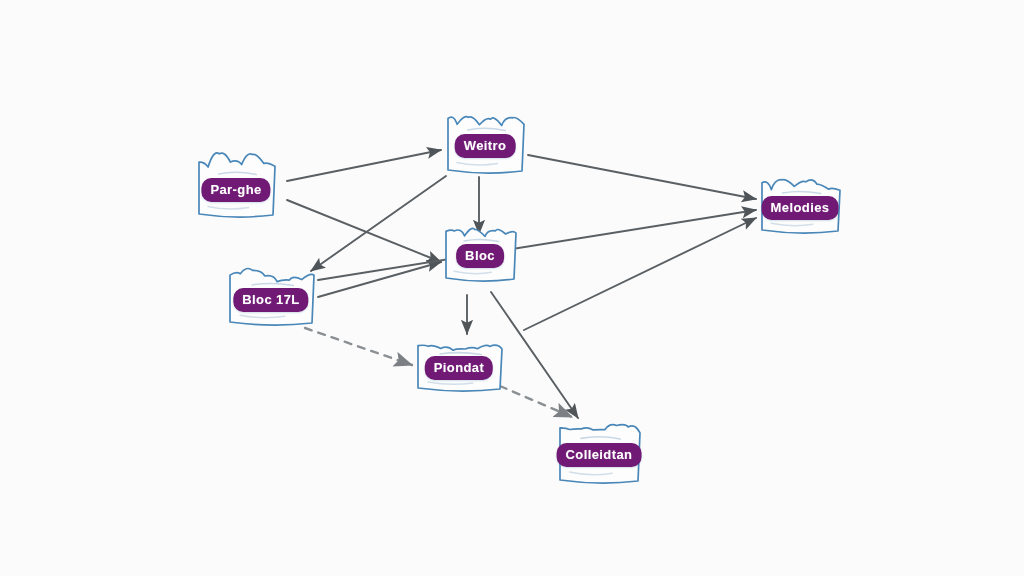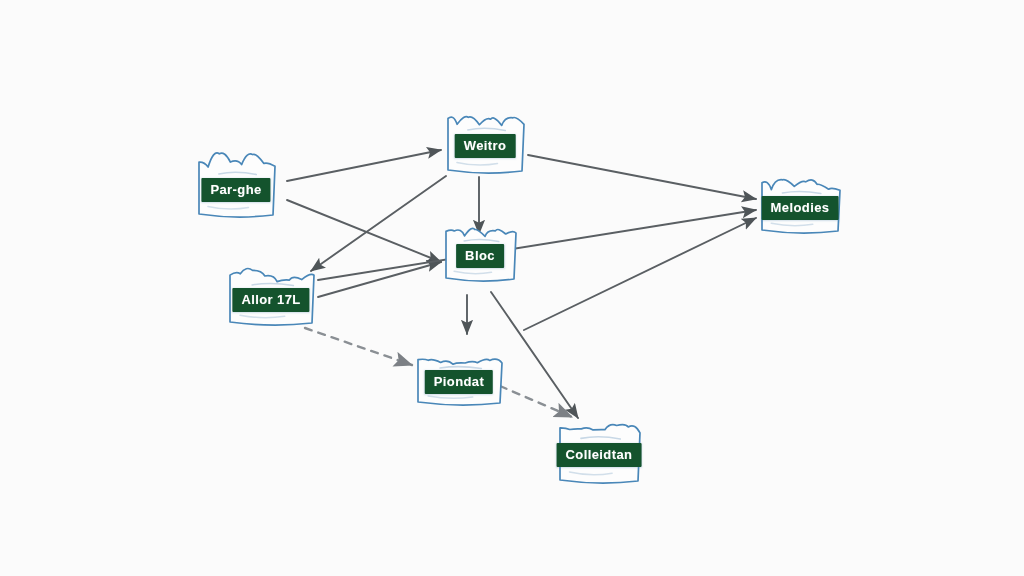--- a/index.html
+++ b/index.html
@@ -34,29 +34,29 @@
     top: 0;
     left: 0;
     width: 100%;
     height: 100%;
   }
   .node-label {
     position: absolute;
     left: 50%;
     top: 50%;
     transform: translate(-50%, -46%);
-    background: #14532d;
+    background: #701a75;
     color: #ffffff;
     font-family: "Liberation Sans", sans-serif;
     font-size: 13px;
     font-weight: bold;
     letter-spacing: 0.4px;
     padding: 4px 9px 5px 9px;
     white-space: nowrap;
-    border-radius: 1px;
+    border-radius: 10px;
     text-shadow: 0 0 1px rgba(255,255,255,0.35);
     box-shadow: 0 1px 2px rgba(90,140,180,0.28);
     filter: blur(0.25px);
   }
 </style>
 </head>
 <body>
 
 <div id="canvas">
 
@@ -124,33 +124,33 @@
         <div class="node-label">Melodies</div>
       </div>
       <div class="node" style="left: 228px; top: 272px; width: 86px; height: 54px;">
         <svg class="node-shape" viewBox="-14 -14 114 82" style="left: -14px; top: -14px; width: 114px; height: 82px;">
           <g filter="url(#sketchy)">
             <path d="M 2,3.1 Q 8.2,-1.0 12.3,1.8 Q 18.2,-6.6 24.6,-1.7 Q 33.6,-1.9 36.9,4.0 Q 45.7,2.3 49.1,9.6 Q 54.8,7.4 61.4,8.1 Q 64.8,3.0 73.7,7.6 Q 82.5,0.4 86.0,3.1 L 84.0,51.0 Q 43.0,55.5 2,50.0 Z" fill="#fdfdfd" stroke="#4a87b8" stroke-width="1.7" stroke-linejoin="round"></path>
             <path d="M 24.080000000000002,12.959999999999999 Q 43,9.719999999999999 65.36,13.5" fill="none" stroke="#c8d8e6" stroke-width="1.6" stroke-linecap="round"></path>
             <path d="M 12.040000000000001,43.2 Q 34.4,47.52 56.760000000000005,44.279999999999994" fill="none" stroke="#d2dfea" stroke-width="1.5" stroke-linecap="round"></path>
           </g>
         </svg>
-        <div class="node-label">Allor 17L</div>
+        <div class="node-label">Bloc 17L</div>
       </div>
       <div class="node" style="left: 444px; top: 228px; width: 72px; height: 54px;">
         <svg class="node-shape" viewBox="-14 -14 100 82" style="left: -14px; top: -14px; width: 100px; height: 82px;">
           <g filter="url(#sketchy)">
             <path d="M 2,3.4 Q 7.3,1.1 10.3,3.0 Q 17.1,-0.4 20.6,7.9 Q 27.7,-2.7 30.9,1.6 Q 33.1,0.5 41.1,8.3 Q 43.6,1.5 51.4,2.9 Q 53.7,-1.0 61.7,6.0 Q 68.9,2.0 72.0,5.0 L 70.0,51.0 Q 36.0,55.5 2,50.0 Z" fill="#fdfdfd" stroke="#4a87b8" stroke-width="1.7" stroke-linejoin="round"></path>
             <path d="M 20.160000000000004,12.959999999999999 Q 36,9.719999999999999 54.72,13.5" fill="none" stroke="#c8d8e6" stroke-width="1.6" stroke-linecap="round"></path>
             <path d="M 10.080000000000002,43.2 Q 28.8,47.52 47.52,44.279999999999994" fill="none" stroke="#d2dfea" stroke-width="1.5" stroke-linecap="round"></path>
           </g>
         </svg>
         <div class="node-label">Bloc</div>
       </div>
-      <div class="node" style="left: 416px; top: 356px; width: 86px; height: 50px;">
+      <div class="node" style="left: 416px; top: 342px; width: 86px; height: 50px;">
         <svg class="node-shape" viewBox="-14 -14 114 78" style="left: -14px; top: -14px; width: 114px; height: 78px;">
           <g filter="url(#sketchy)">
             <path d="M 2,3.6 Q 8.4,2.6 12.3,4.3 Q 16.1,2.3 24.6,6.4 Q 31.7,3.0 36.9,8.2 Q 40.6,6.4 49.1,7.0 Q 56.5,4.6 61.4,6.7 Q 70.5,1.3 73.7,4.5 Q 81.4,1.0 86.0,7.0 L 84.0,47.0 Q 43.0,51.5 2,46.0 Z" fill="#fdfdfd" stroke="#4a87b8" stroke-width="1.7" stroke-linejoin="round"></path>
             <path d="M 24.080000000000002,12 Q 43,9 65.36,12.5" fill="none" stroke="#c8d8e6" stroke-width="1.6" stroke-linecap="round"></path>
             <path d="M 12.040000000000001,40 Q 34.4,44 56.760000000000005,41" fill="none" stroke="#d2dfea" stroke-width="1.5" stroke-linecap="round"></path>
           </g>
         </svg>
         <div class="node-label">Piondat</div>
       </div>
       <div class="node" style="left: 558px; top: 424px; width: 82px; height: 60px;">

